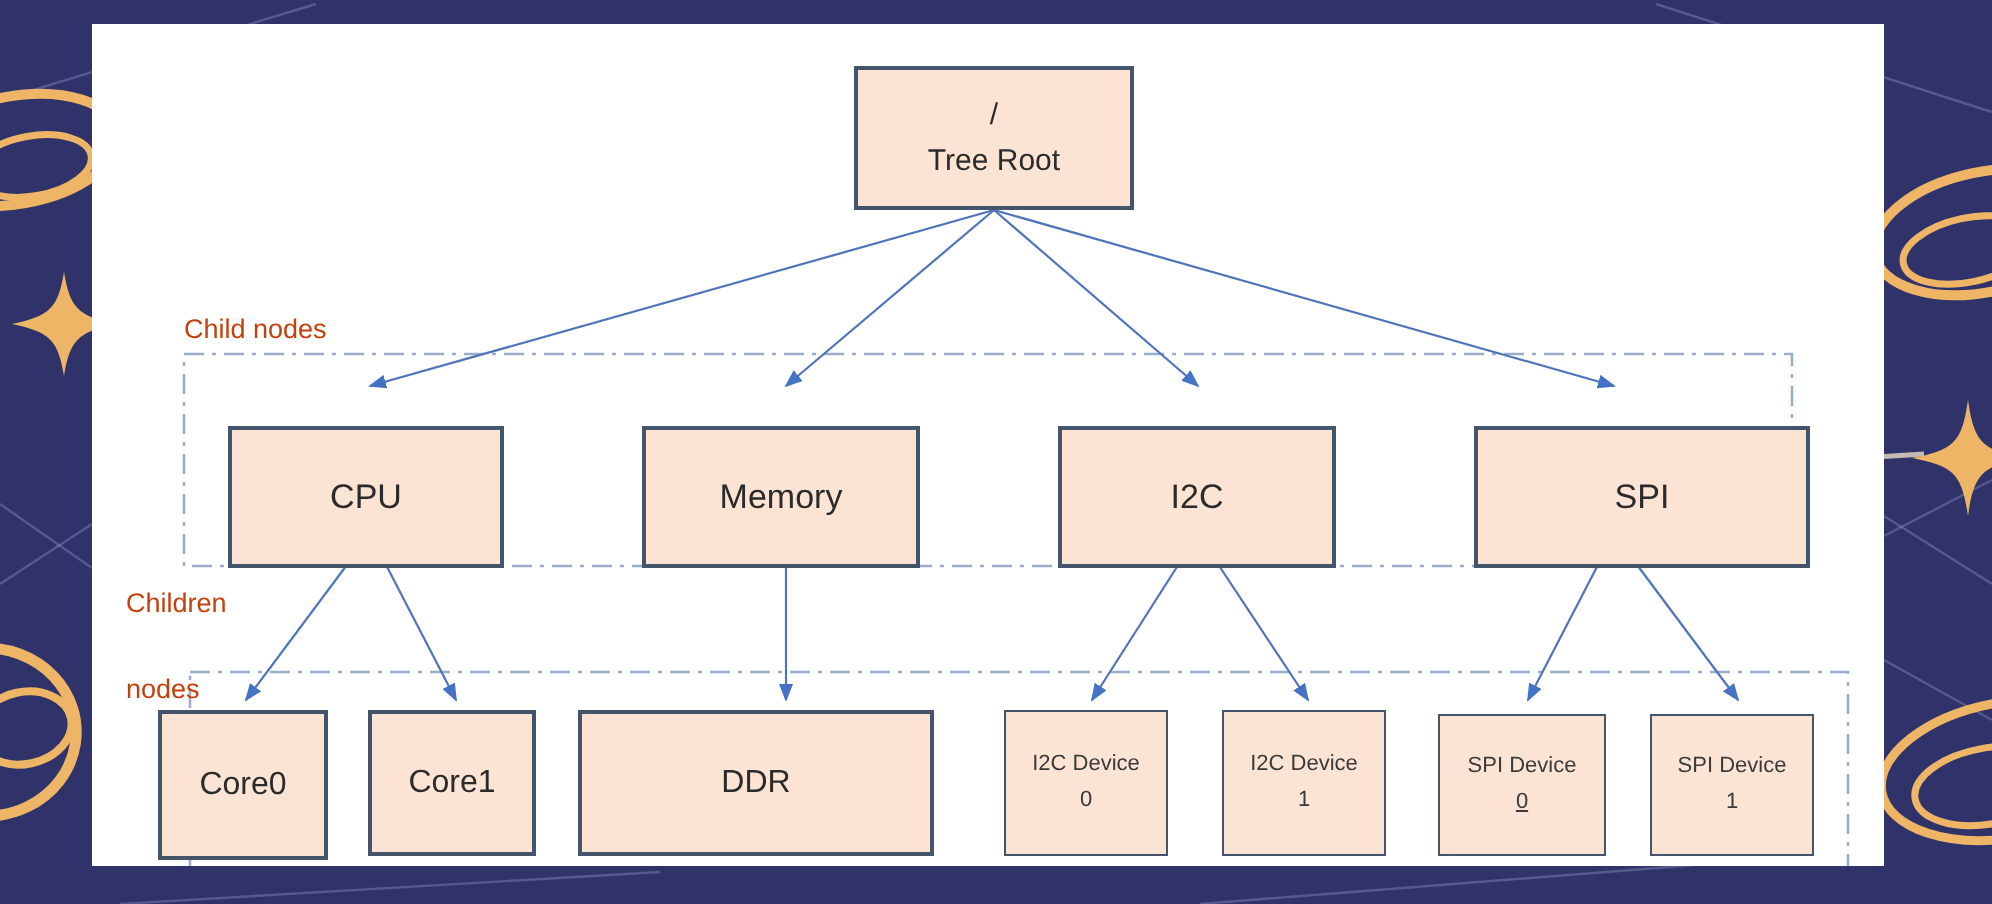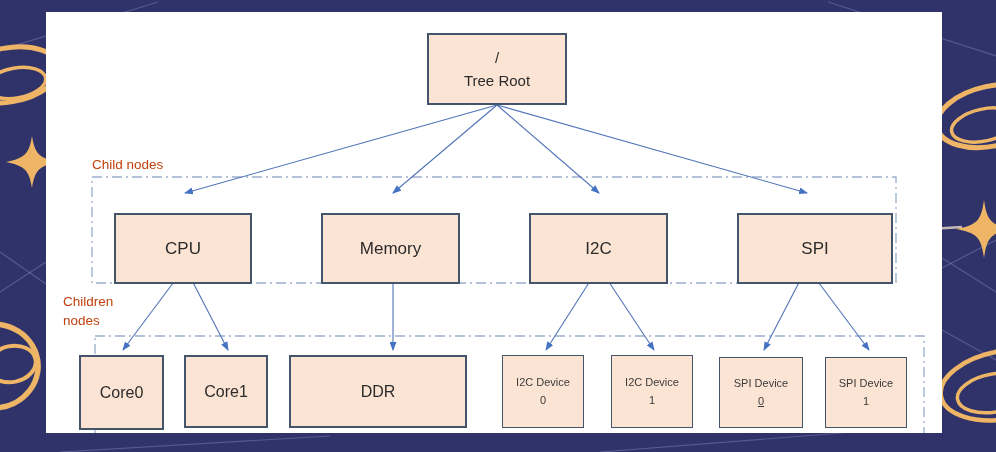--- a/index.html
+++ b/index.html
@@ -104,38 +104,38 @@
         <path d="M553,255 L500,338"></path>
         <path d="M553,255 L608,338"></path>
         <path d="M761,255 L718,338"></path>
         <path d="M761,255 L823,338"></path>
       </g>
     </svg>
 
     <div class="grp-label" style="left:46px;top:144px;">Child nodes</div>
     <div class="grp-label" style="left:17px;top:281px;">
       <span style="display:block;">Children</span>
-      <span style="display:block;">nodes</span>
+      <span style="display:block;margin-top:24px;">nodes</span>
     </div>
 
     <div class="node root" style="left:381px;top:21px;width:140px;height:72px;">
       <span>/</span>
       <span>Tree Root</span>
     </div>
 
     <div class="node lg" style="left:68px;top:184px;width:138px;height:71px;">
       <span>CPU</span>
     </div>
     <div class="node lg" style="left:275px;top:184px;width:139px;height:71px;">
       <span>Memory</span>
     </div>
     <div class="node lg" style="left:483px;top:184px;width:139px;height:71px;">
       <span>I2C</span>
     </div>
-    <div class="node lg" style="left:691px;top:184px;width:156px;height:71px;">
+    <div class="node lg" style="left:691px;top:184px;width:168px;height:71px;">
       <span>SPI</span>
     </div>
 
     <div class="node md" style="left:33px;top:343px;width:85px;height:75px;">
       <span>Core0</span>
     </div>
     <div class="node md" style="left:138px;top:343px;width:84px;height:73px;">
       <span>Core1</span>
     </div>
     <div class="node md" style="left:243px;top:343px;width:178px;height:73px;">

